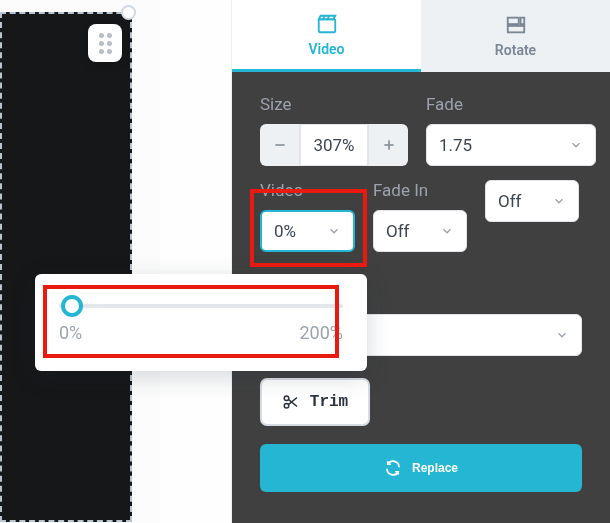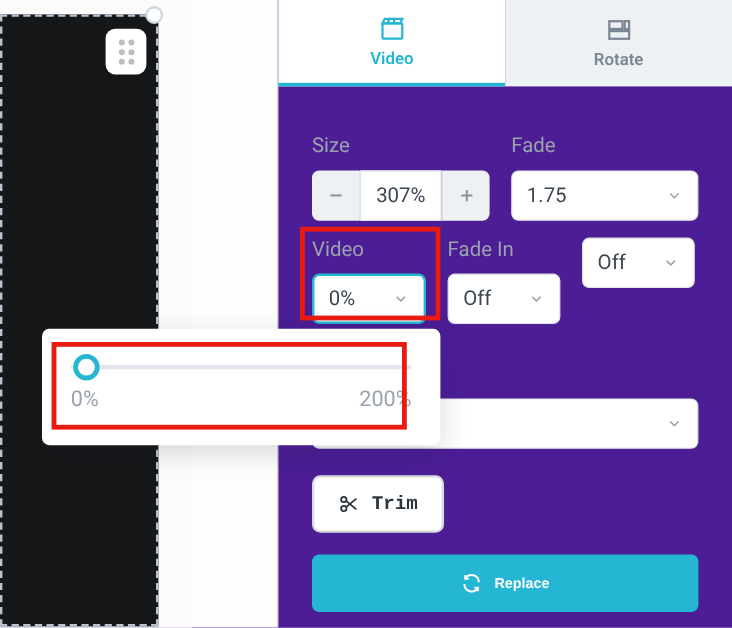--- a/index.html
+++ b/index.html
@@ -62,21 +62,21 @@
       height: 5px;
       border-radius: 50%;
       background: #b8bfc7;
     }
     .panel {
       position: absolute;
       left: 231px;
       top: 0;
       right: 0;
       height: 523px;
-      background: #4c1d95;
+      background: #404040;
       border-left: 1px solid #eef1f4;
     }
     .tabs {
       display: flex;
       height: 72px;
     }
     .tab {
       flex: 1;
       display: flex;
       flex-direction: column;
@@ -91,21 +91,21 @@
       color: #24b6d2;
       border-bottom: 3px solid #24b6d2;
       background: #fff;
     }
     .tab-layouts {
       color: #7b8694;
       background: #eef1f4;
     }
     .tab svg { width: 22px; height: 22px; }
     .controls {
-      padding: 40px 28px 0 28px;
+      padding: 22px 28px 0 28px;
     }
     .row {
       display: flex;
       gap: 18px;
       margin-bottom: 14px;
     }
     .field { display: flex; flex-direction: column; gap: 10px; }
     .field-label {
       color: #9aa3ae;
       font-size: 17px;
@@ -146,21 +146,21 @@
       display: flex;
       align-items: center;
       padding: 0 12px;
       background: #fff;
       font-size: 17px;
       color: #3c4652;
       gap: 10px;
       cursor: pointer;
       justify-content: space-between;
     }
-    .dropdown.speed { width: 156px; }
+    .dropdown.speed { width: 170px; }
     .dropdown.small { width: 94px; }
     .dropdown.volume {
       width: 95px;
       border: 2px solid #24b6d2;
     }
     .dropdown.full { width: 100%; }
     .chevron {
       width: 14px;
       height: 14px;
       flex-shrink: 0;

